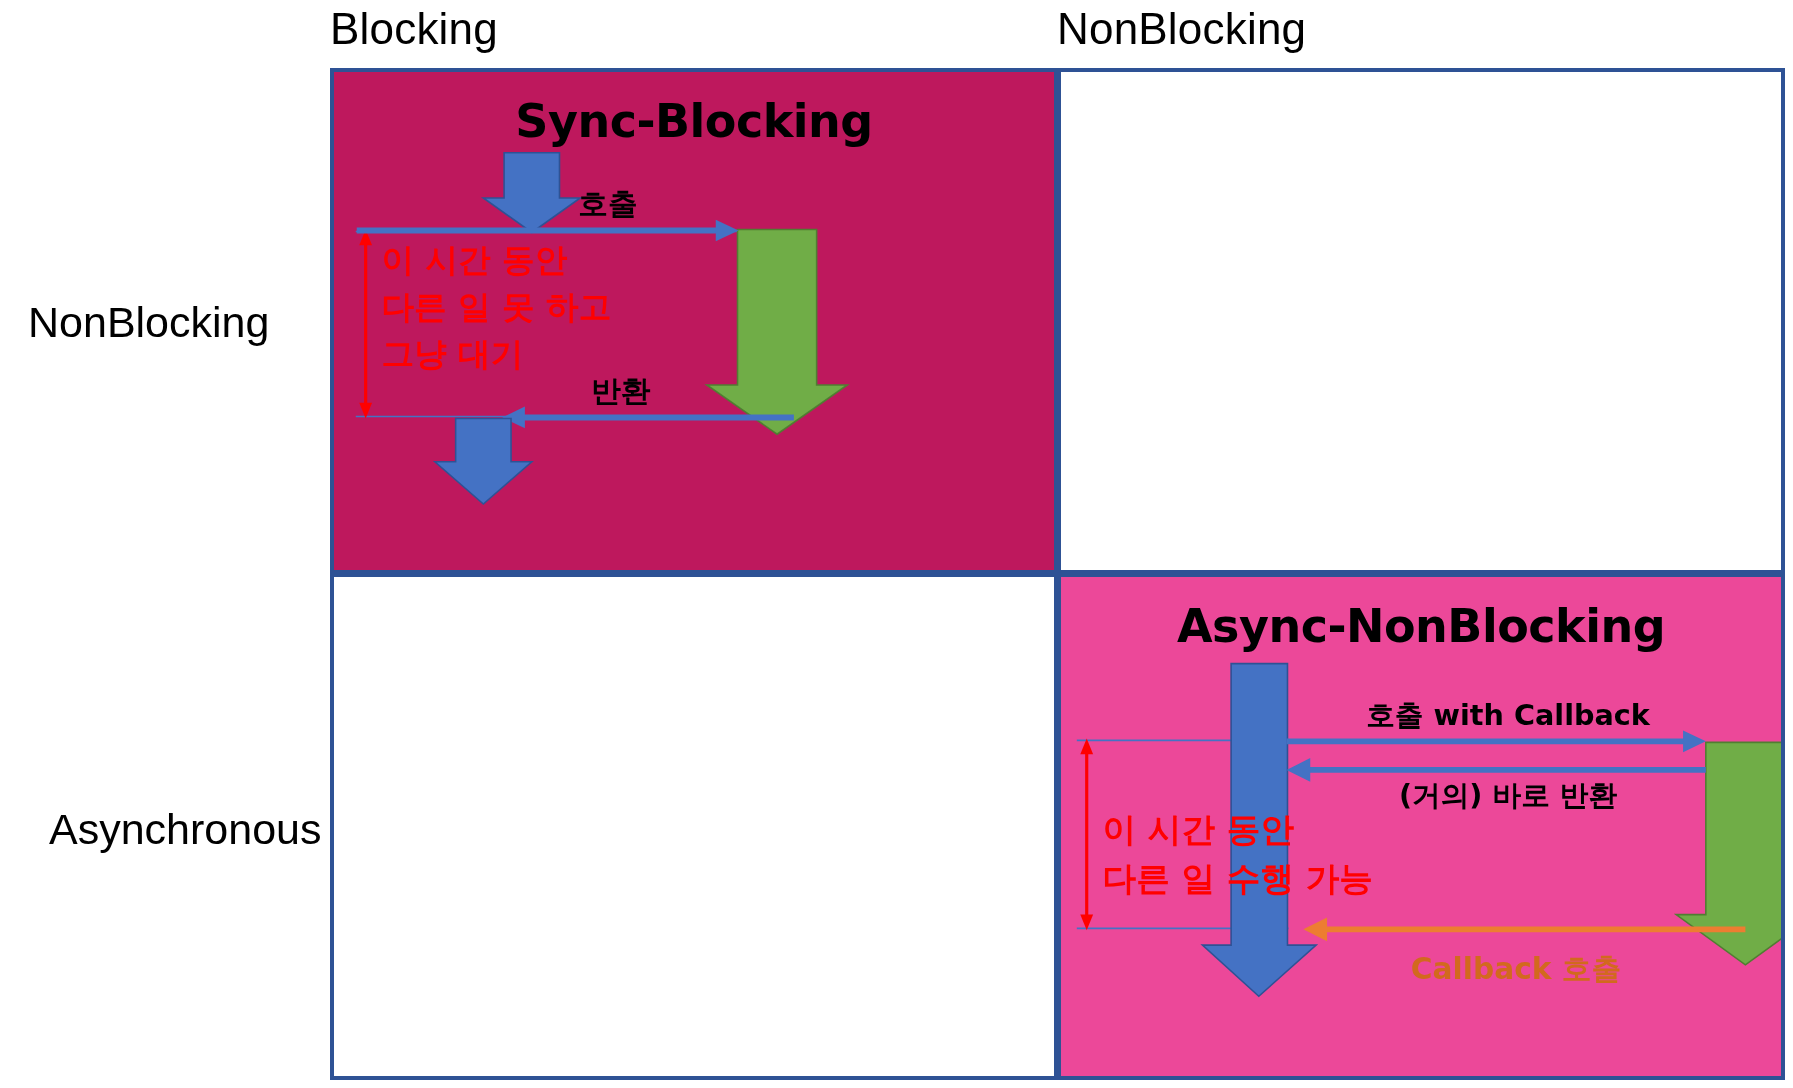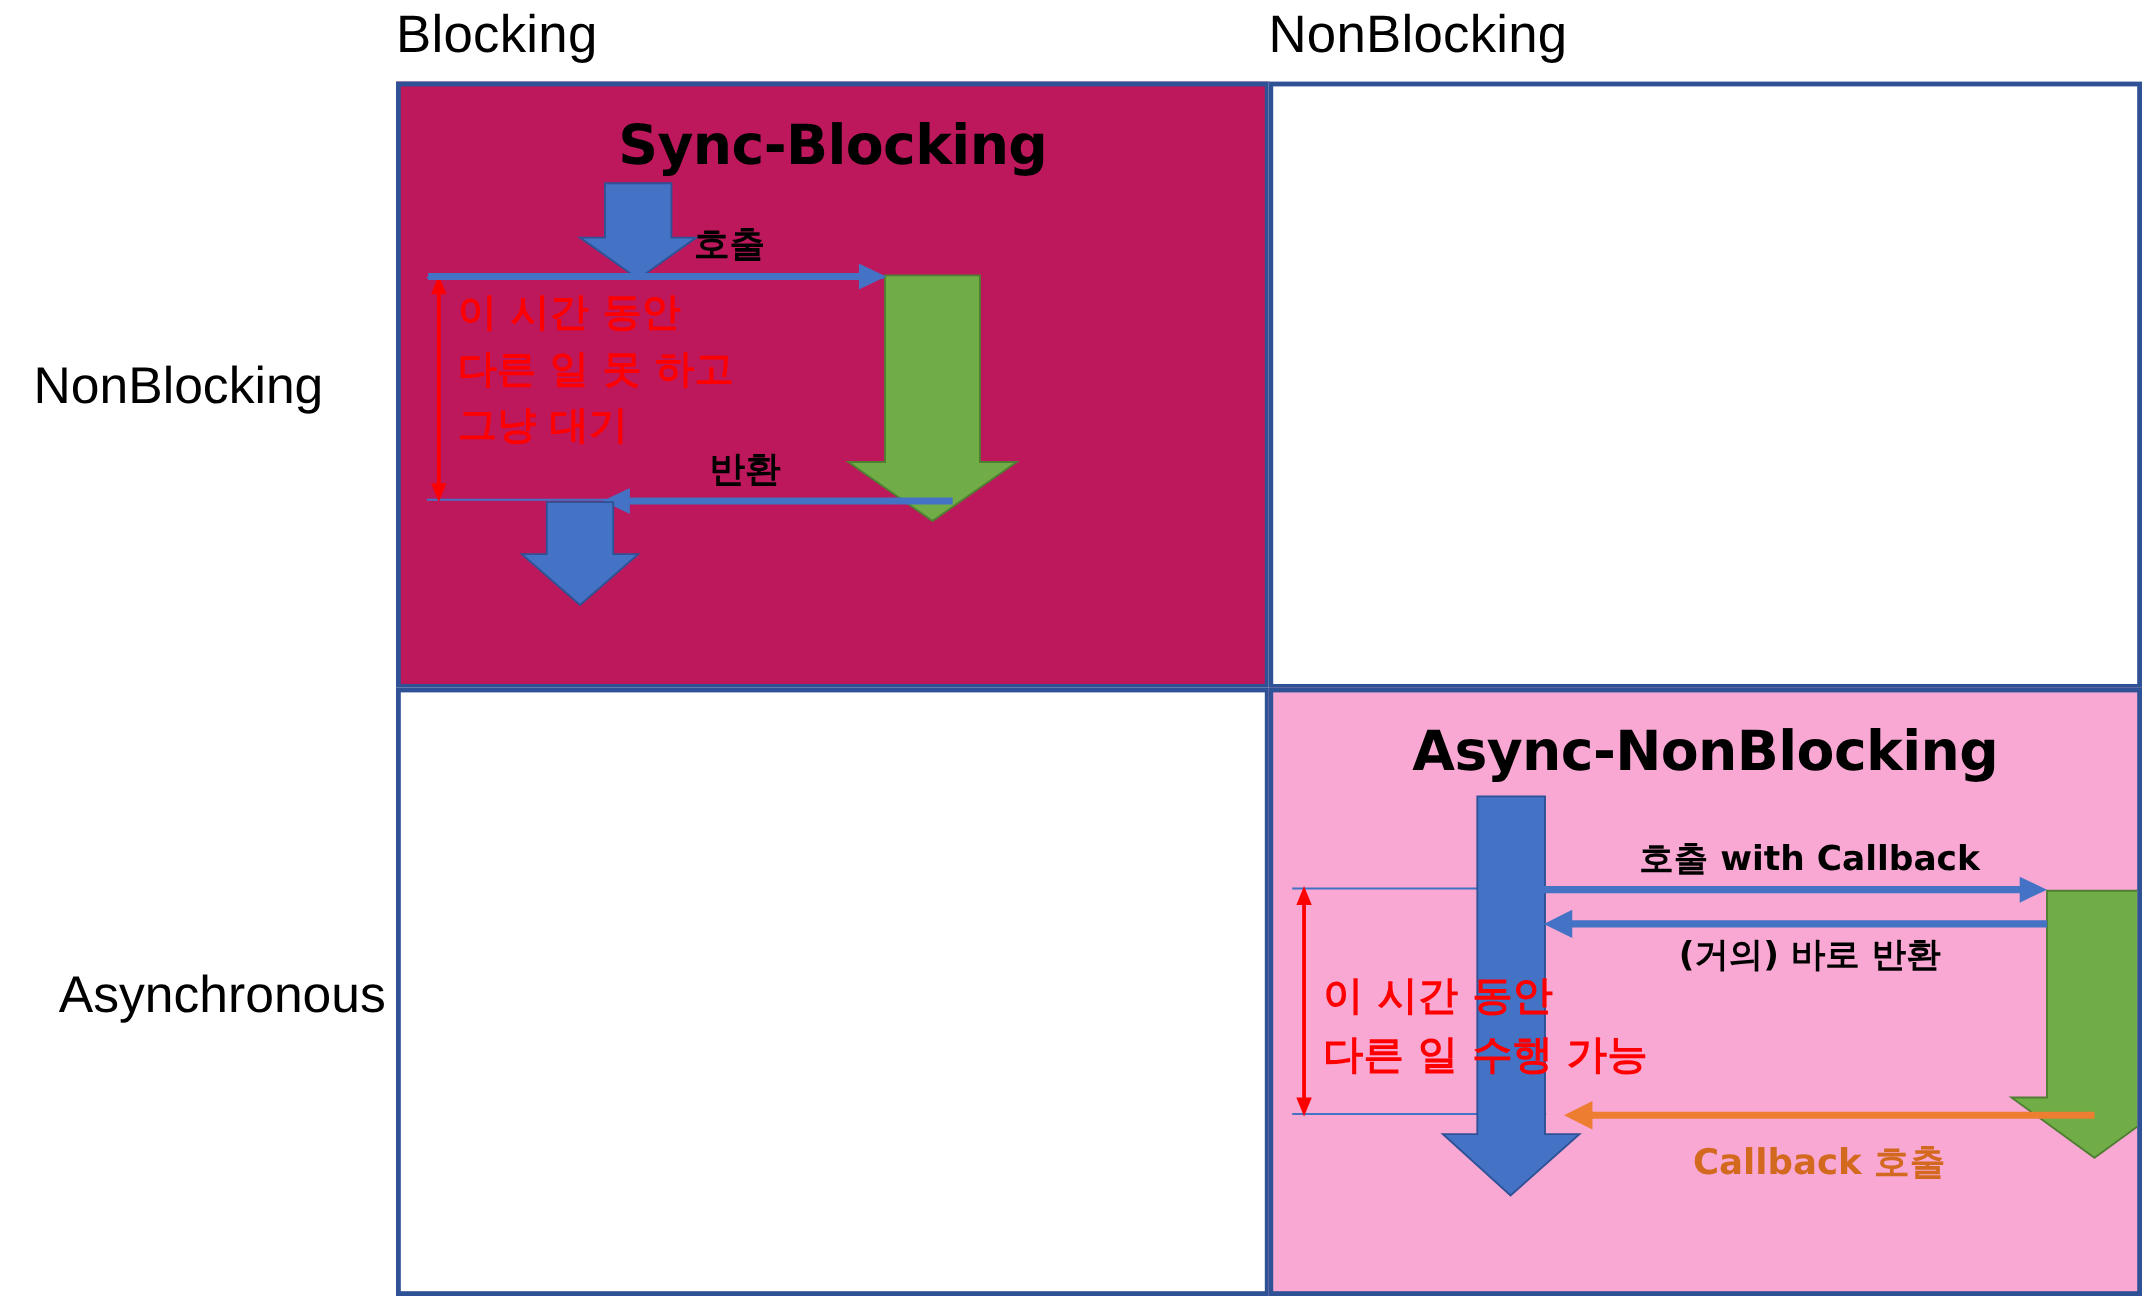--- a/index.html
+++ b/index.html
@@ -52,21 +52,21 @@
   }
   .cell {
     position: absolute;
     box-sizing: border-box;
     border: 4px solid #2e5295;
     overflow: hidden;
   }
   .cell-tl { left: 0;      top: 0;     width: 728px; height: 506px; background: #be185d; }
   .cell-tr { left: 727px;  top: 0;     width: 728px; height: 506px; background: #ffffff; }
   .cell-bl { left: 0;      top: 505px; width: 728px; height: 507px; background: #ffffff; }
-  .cell-br { left: 727px;  top: 505px; width: 728px; height: 507px; background: #f9a8d4; }
+  .cell-br { left: 727px;  top: 505px; width: 728px; height: 507px; background: #ec4899; }
 
   .cell-title {
     position: absolute;
     width: 100%;
     text-align: center;
     font-family: "DejaVu Sans", sans-serif;
     font-weight: bold;
     font-size: 46px;
     color: #000000;
     letter-spacing: -0.5px;

